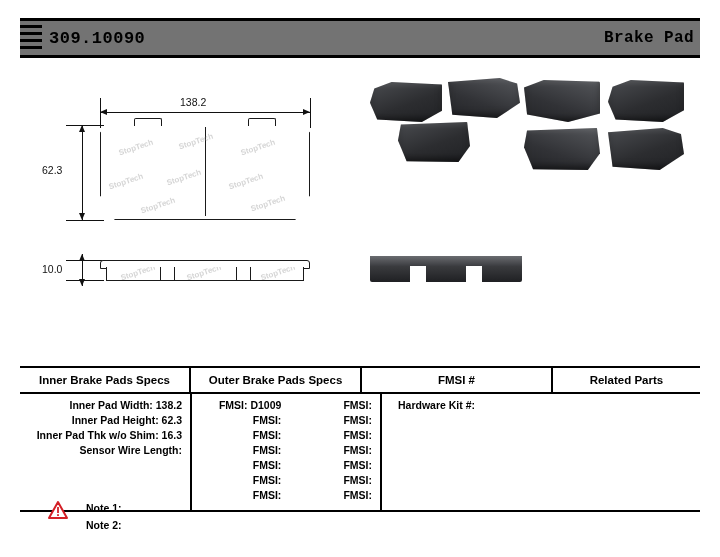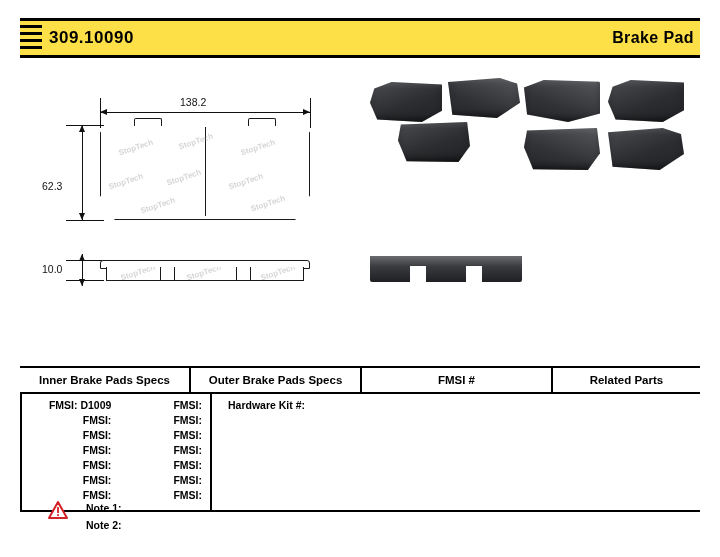--- a/index.html
+++ b/index.html
@@ -22,21 +22,22 @@
 
   
   .header {
     position: absolute;
     left: 20px;
     top: 18px;
     width: 680px;
     height: 34px;
     border-top: 3px solid #000;
     border-bottom: 3px solid #000;
-    background: #fde047;
+    background: #737373;
+    font-family: Liberation Mono, monospace;
   }
   .header-left {
     position: absolute;
     left: 0;
     top: 0;
     height: 34px;
     display: flex;
     align-items: center;
   }
   .logo-stripes {
@@ -334,21 +335,21 @@
     <div class="ln hln" style="left:80px; top:52px; width:210px;"></div>
     <div class="arrow arr-l" style="left:80px; top:48.5px;"></div>
     <div class="arrow arr-r" style="left:283px; top:48.5px;"></div>
     <div class="dim" style="left:160px; top:36px;">138.2</div>
 
     <div class="ln hln" style="left:46px; top:65px; width:38px;"></div>
     <div class="ln hln" style="left:46px; top:160px; width:38px;"></div>
     <div class="ln vln" style="left:62px; top:65px; height:95px;"></div>
     <div class="arrow arr-u" style="left:58.5px; top:65px;"></div>
     <div class="arrow arr-d" style="left:58.5px; top:153px;"></div>
-    <div class="dim" style="left:22px; top:120px;">62.3</div>
+    <div class="dim" style="left:22px; top:104px;">62.3</div>
 
     <div class="pad-main">
       <div class="tab" style="left:34px;"></div>
       <div class="tab" style="left:148px;"></div>
       <div class="body"></div>
       <div class="divider"></div>
       <div class="pad-watermark">
         <span style="left:18px;  top:18px;">StopTech</span>
         <span style="left:78px;  top:12px;">StopTech</span>
         <span style="left:140px; top:18px;">StopTech</span>
@@ -398,20 +399,26 @@
 
   <div class="spec-table">
     <div class="spec-head">
       <div class="col1">Inner Brake Pads Specs</div>
       <div class="col2">Outer Brake Pads Specs</div>
       <div class="col3">FMSI #</div>
       <div class="col4">Related Parts</div>
     </div>
     <div class="spec-body">
 
+      <div class="col1">
+        <div class="row-right">Inner Pad Width: 138.2</div>
+        <div class="row-right">Inner Pad Height: 62.3</div>
+        <div class="row-right">Inner Pad Thk w/o Shim: 16.3</div>
+        <div class="row-right">Sensor Wire Length:</div>
+      </div>
 
 
       <div class="col3">
         <div class="fmsi-row">
           <div class="a">FMSI:  D1009</div>
           <div class="b">FMSI:</div>
         </div>
         <div class="fmsi-row">
           <div class="a">FMSI:</div>
           <div class="b">FMSI:</div>

